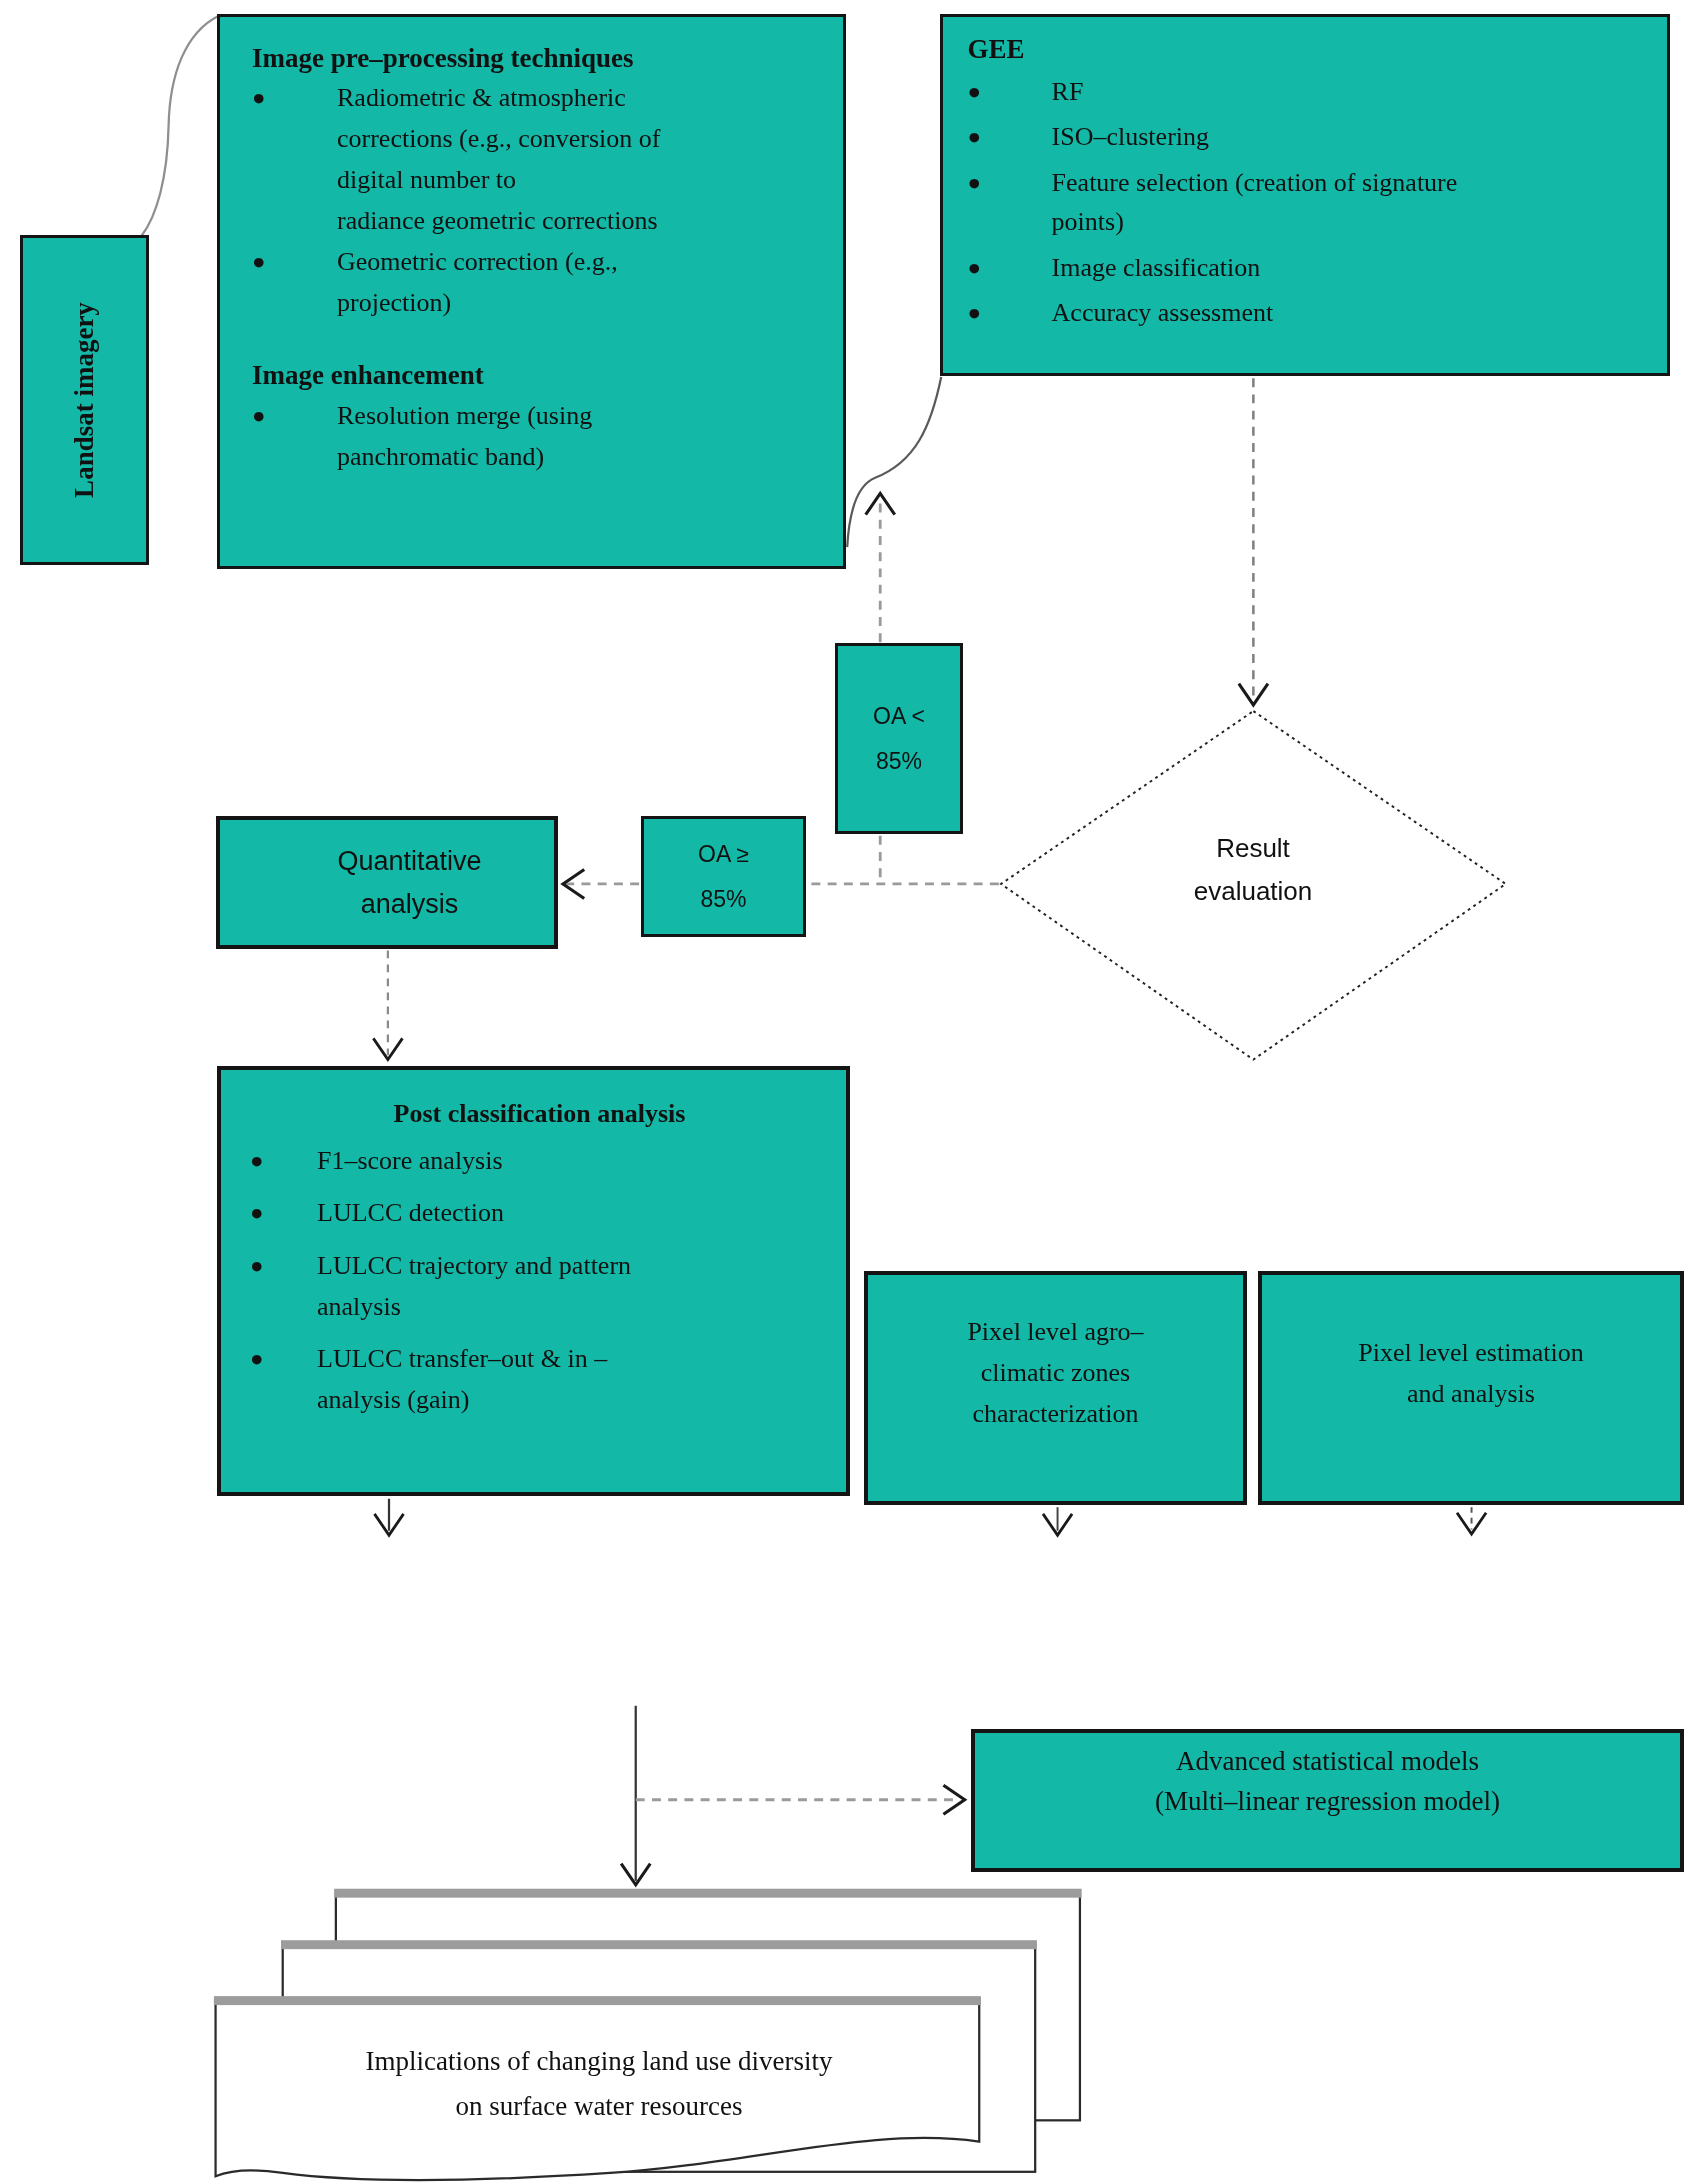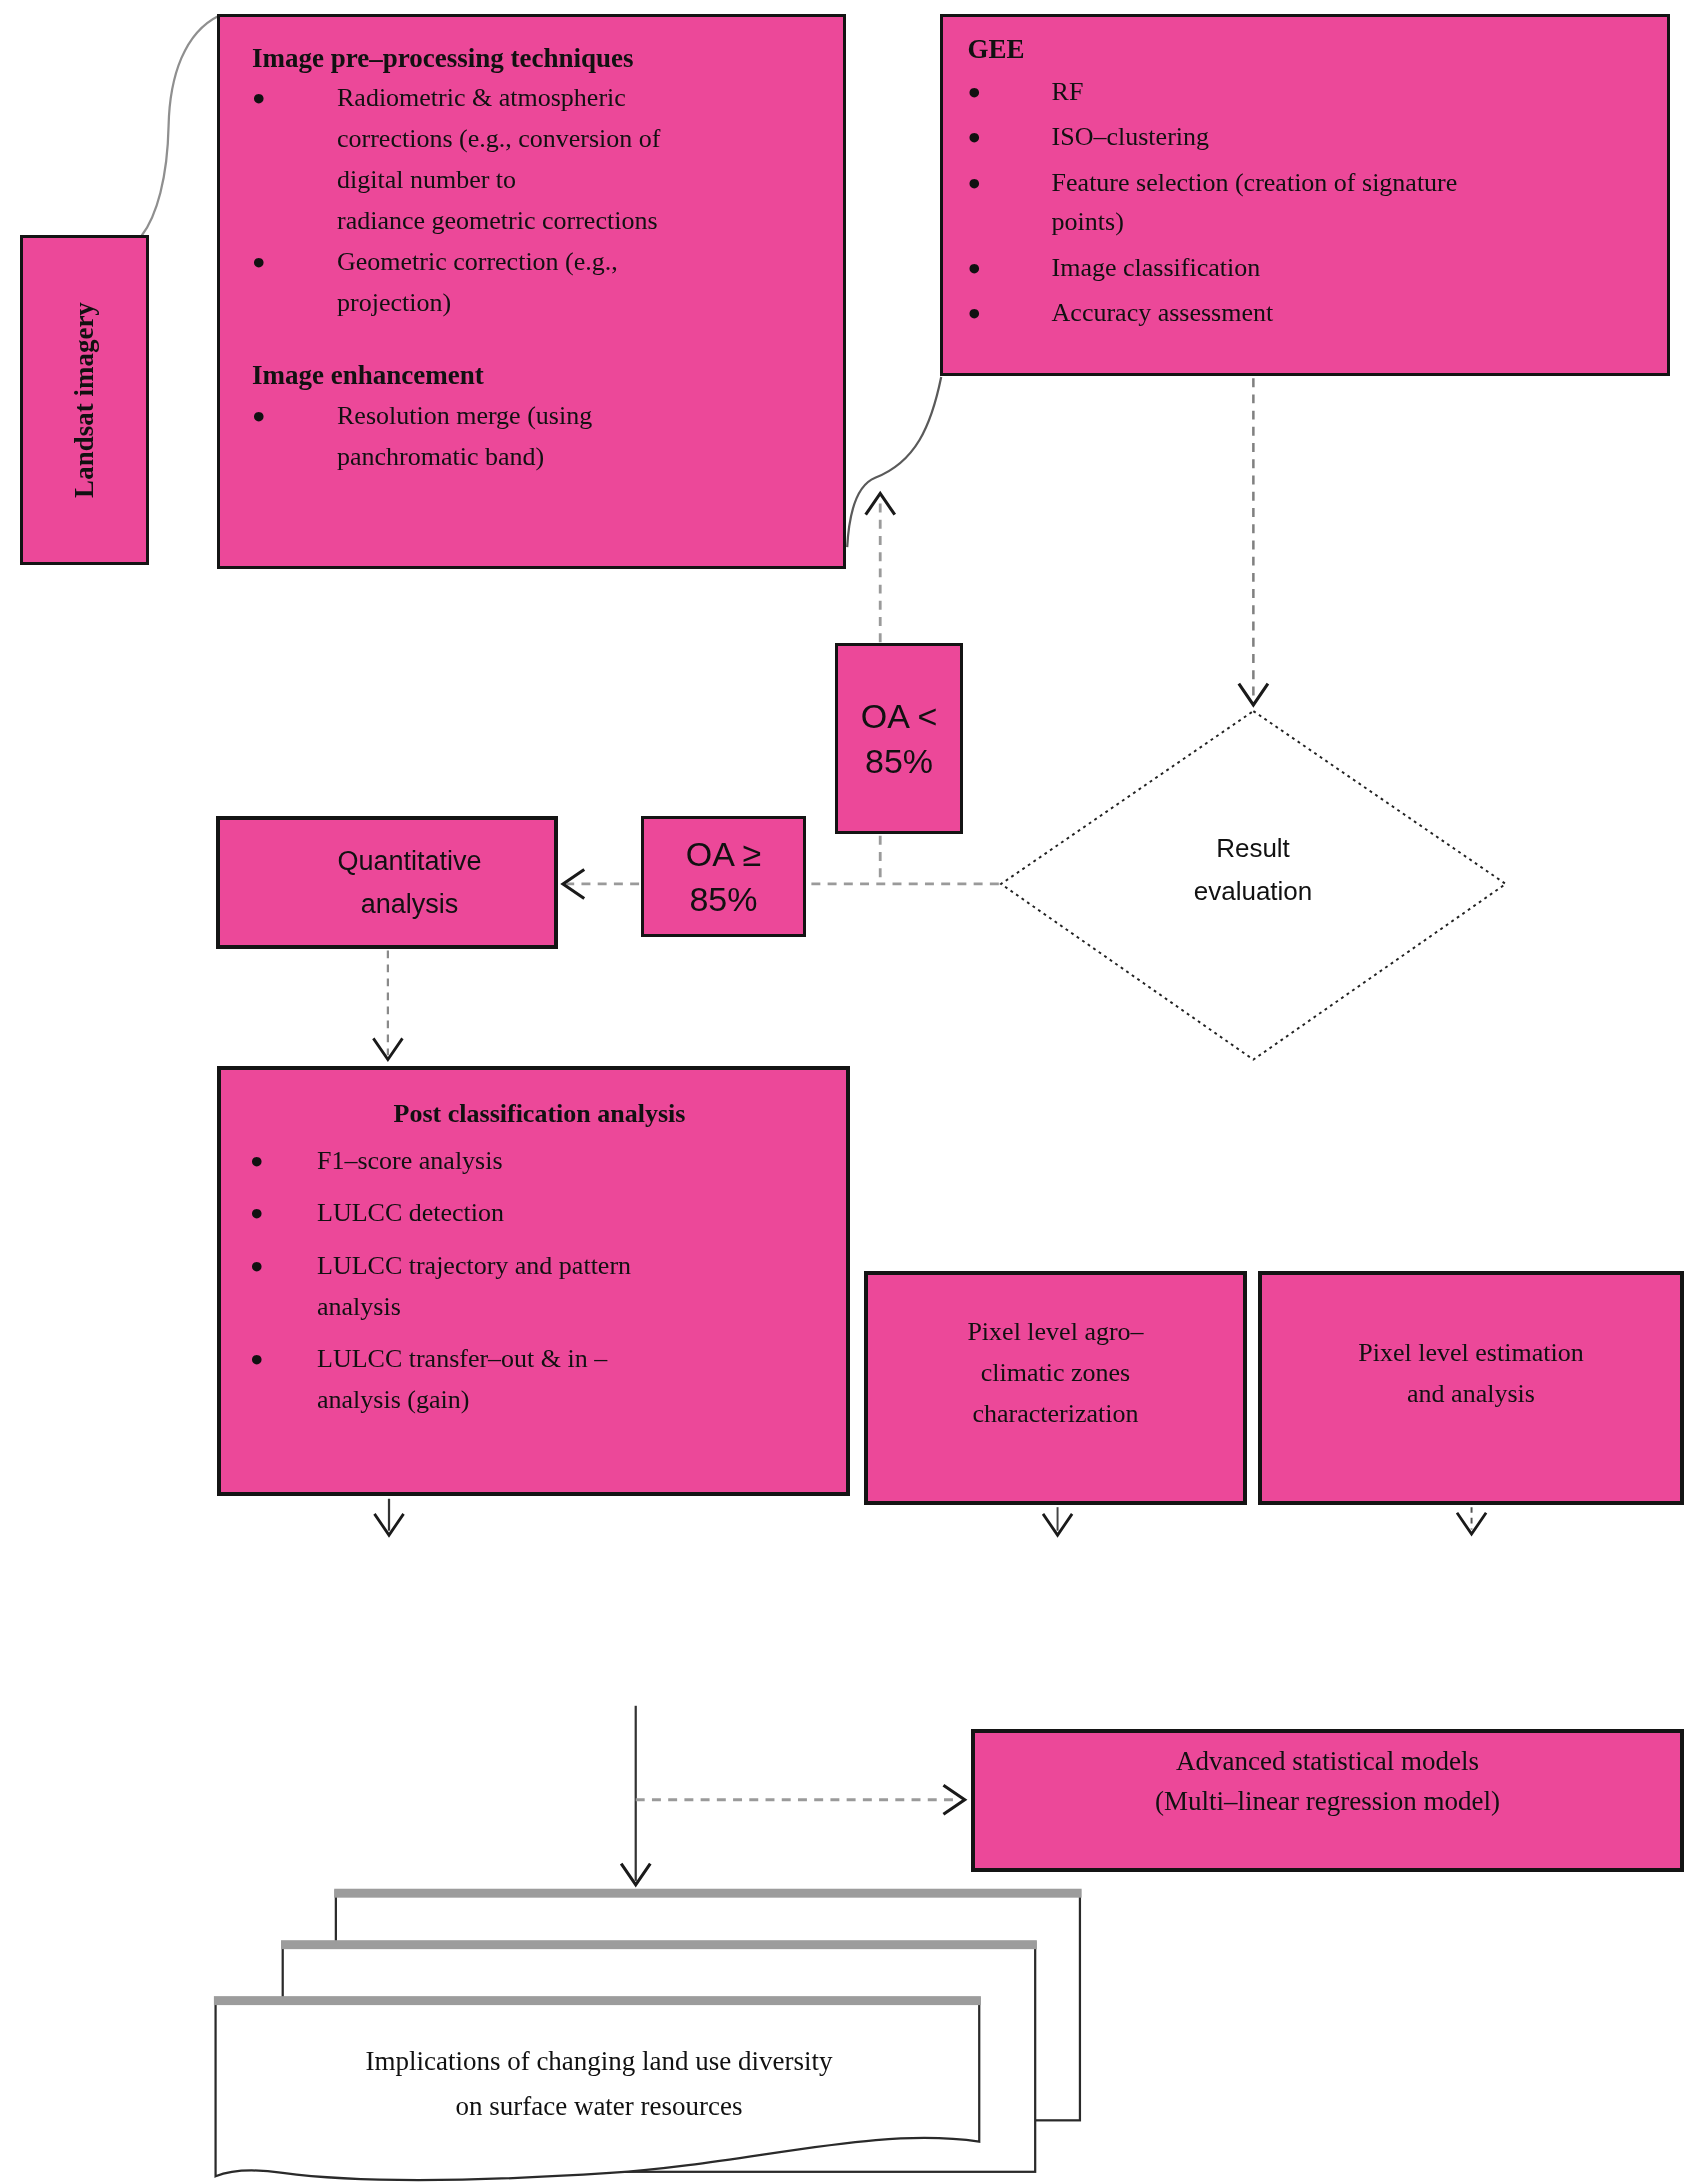--- a/index.html
+++ b/index.html
@@ -3,21 +3,21 @@
 <meta charset="utf-8">
 <style>
   html,body { margin:0; padding:0; background:#ffffff; }
   .stage {
     position:relative; width:1700px; height:2183px; background:#ffffff;
     font-family:"Liberation Serif","DejaVu Serif",serif; color:#111;
     overflow:hidden;
   }
   .overlay { position:absolute; left:0; top:0; z-index:1; }
   .box {
-    position:absolute; background:#ec4899; border:3.4px solid #141414;
+    position:absolute; background:#14b8a6; border:3.4px solid #141414;
     box-sizing:border-box; z-index:2;
   }
   .t { white-space:pre-line; }
   .serif { font-family:"Liberation Serif","DejaVu Serif",serif; }
   .sans  { font-family:"Liberation Sans","DejaVu Sans",sans-serif; }
   .center-flex { display:flex; align-items:center; justify-content:center; text-align:center; }
   .btitle { font-weight:bold; font-size:27px; }
   .bullets { margin-top:3.4px; }
   .brow { display:flex; align-items:flex-start; }
   .bdot { flex:none; font-size:22.4px; line-height:41px; }
@@ -29,21 +29,21 @@
     transform:translate(-50%,-50%) rotate(-90deg);
     white-space:nowrap; font-weight:bold; font-size:27px;
   }
   .prep { left:217px; top:14px; width:629px; height:555px; padding:26px 20px 0 32px; }
   .prep .bdot { width:85px; }
   .gee { left:940px; top:14px; width:730px; height:362px; padding:17px 14.5px 0 24.6px; }
   .gee .bdot { width:84px; }
   .gee .btxt, .gee .bdot { line-height:39px; }
   .gee .brow { margin-top:6.7px; }
   .oaless { left:835px; top:643px; width:128px; height:191px; border-width:3.9px; z-index:3; }
-  .oaless .t, .oage .t { font-size:34px; line-height:45px; }
+  .oaless .t, .oage .t { font-size:23px; line-height:45px; }
   .quant { left:216px; top:816px; width:342px; height:133px; border-width:4.5px;padding-left:45px; }
   .quant .t { font-size:27px; line-height:43px; }
   .oage { left:641px; top:816px; width:165px; height:121px; border-width:3.4px; z-index:3; }
   .post { left:217px; top:1066px; width:633px; height:430px; border-width:4.5px; padding:29px 17px 0 29px; }
   .post .bdot { width:67px; }
   .post .brow { margin-top:11.2px; }
   .post .btitle { text-align:center; font-size:26px; }
   .agro { left:864px; top:1271px; width:383px; height:234px; border-width:4.5px; padding-bottom:31px; }
   .agro .t, .est .t { font-size:26px; line-height:41px; }
   .est { left:1258px; top:1271px; width:426px; height:234px; border-width:4.5px; padding-bottom:31px; }

